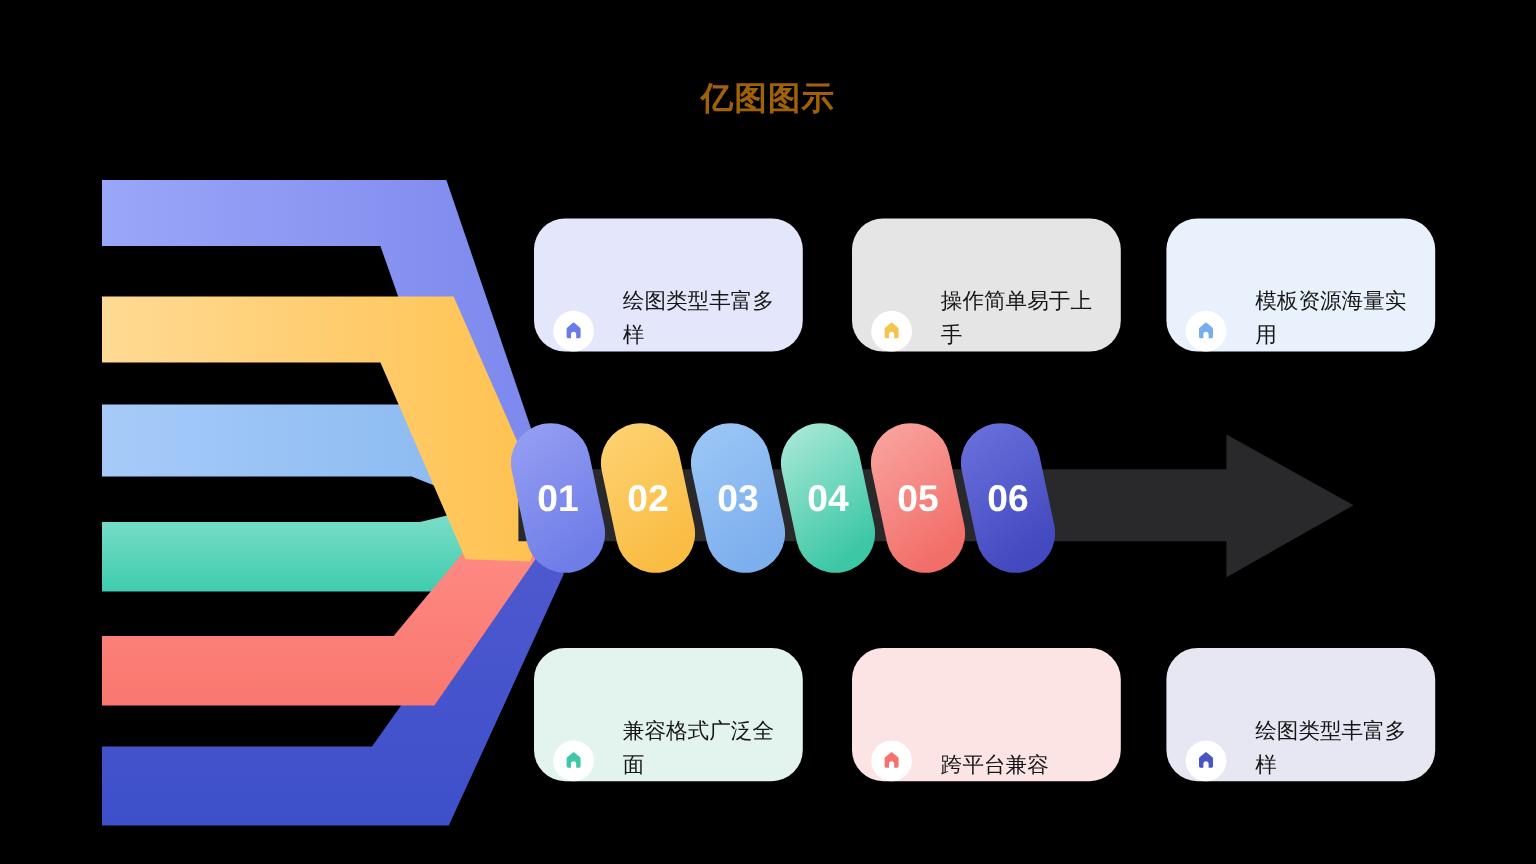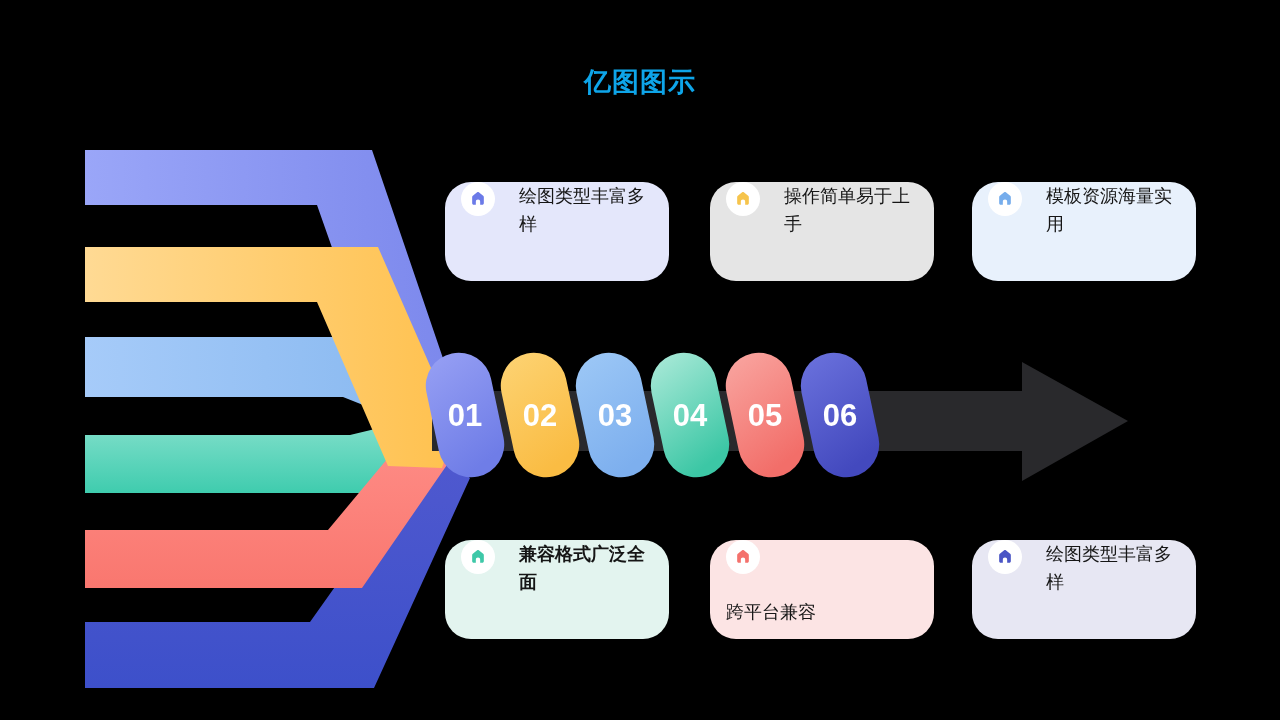--- a/index.html
+++ b/index.html
@@ -2,26 +2,26 @@
 <html><head>
 <meta charset="utf-8">
 <style>
   html,body{margin:0;padding:0;background:#000;}
   #stage{
     position:relative;width:1280px;height:720px;background:#000;overflow:hidden;
     font-family:"Liberation Sans",sans-serif;
   }
   .title{
     position:absolute;top:64px;left:0;width:1280px;text-align:center;
-    font-size:27px;font-weight:700;color:#0ea5e9;letter-spacing:1px;
+    font-size:27px;font-weight:700;color:#a16207;letter-spacing:1px;
   }
   #gfx{position:absolute;left:0;top:0;}
   .card{
-    position:absolute;width:224px;height:99px;border-radius:26px;
-    display:flex;align-items:flex-start;box-sizing:border-box;padding-left:16px;gap:24px;
+    position:absolute;width:224px;height:111px;border-radius:26px;
+    display:flex;align-items:flex-end;box-sizing:border-box;padding-left:16px;gap:24px;
   }
   .icon-wrap{
     width:34px;height:34px;border-radius:50%;background:#ffffff;flex:none;
     display:flex;align-items:center;justify-content:center;
   }
   .icon-wrap svg{width:20px;height:20px;display:block;}
   .card-text{
     width:136px;margin:0;font-size:18px;line-height:28px;color:#161616;
     word-break:break-all;
   }
@@ -150,30 +150,30 @@
 
   <div class="card pos-c3" style="background: rgb(232, 241, 252);">
     <span class="icon-wrap">
       <svg viewBox="0 0 24 24">
           <path d="M11 3.9 L5.8 8.2 C5.3 8.6 5 9.2 5 9.9 V17.2 C5 18.2 5.8 19 6.8 19 H9.4 V15.3 C9.4 13.5 10.3 12.5 12 12.5 C13.7 12.5 14.6 13.5 14.6 15.3 V19 H17.2 C18.2 19 19 18.2 19 17.2 V9.9 C19 9.2 18.7 8.6 18.2 8.2 L13 3.9 C12.4 3.4 11.6 3.4 11 3.9 Z" fill="#76ADEC"></path>
         </svg>
     </span>
     <p class="card-text">模板资源海量实用</p>
   </div>
 
-  <div class="card pos-c4" style="background: rgb(227, 244, 239); font-weight: bold;">
+  <div class="card pos-c4" style="background: rgb(227, 244, 239);">
     <span class="icon-wrap">
       <svg viewBox="0 0 24 24">
           <path d="M11 3.9 L5.8 8.2 C5.3 8.6 5 9.2 5 9.9 V17.2 C5 18.2 5.8 19 6.8 19 H9.4 V15.3 C9.4 13.5 10.3 12.5 12 12.5 C13.7 12.5 14.6 13.5 14.6 15.3 V19 H17.2 C18.2 19 19 18.2 19 17.2 V9.9 C19 9.2 18.7 8.6 18.2 8.2 L13 3.9 C12.4 3.4 11.6 3.4 11 3.9 Z" fill="#3EC8A8"></path>
         </svg>
     </span>
     <p class="card-text">兼容格式广泛全面</p>
   </div>
 
-  <div class="card pos-c5" style="background: rgb(252, 228, 228); flex-direction: column;">
+  <div class="card pos-c5" style="background: rgb(252, 228, 228);">
     <span class="icon-wrap">
       <svg viewBox="0 0 24 24">
           <path d="M11 3.9 L5.8 8.2 C5.3 8.6 5 9.2 5 9.9 V17.2 C5 18.2 5.8 19 6.8 19 H9.4 V15.3 C9.4 13.5 10.3 12.5 12 12.5 C13.7 12.5 14.6 13.5 14.6 15.3 V19 H17.2 C18.2 19 19 18.2 19 17.2 V9.9 C19 9.2 18.7 8.6 18.2 8.2 L13 3.9 C12.4 3.4 11.6 3.4 11 3.9 Z" fill="#F4716C"></path>
         </svg>
     </span>
     <p class="card-text">跨平台兼容</p>
   </div>
 
   <div class="card pos-c6" style="background: rgb(231, 231, 243);">
     <span class="icon-wrap">

